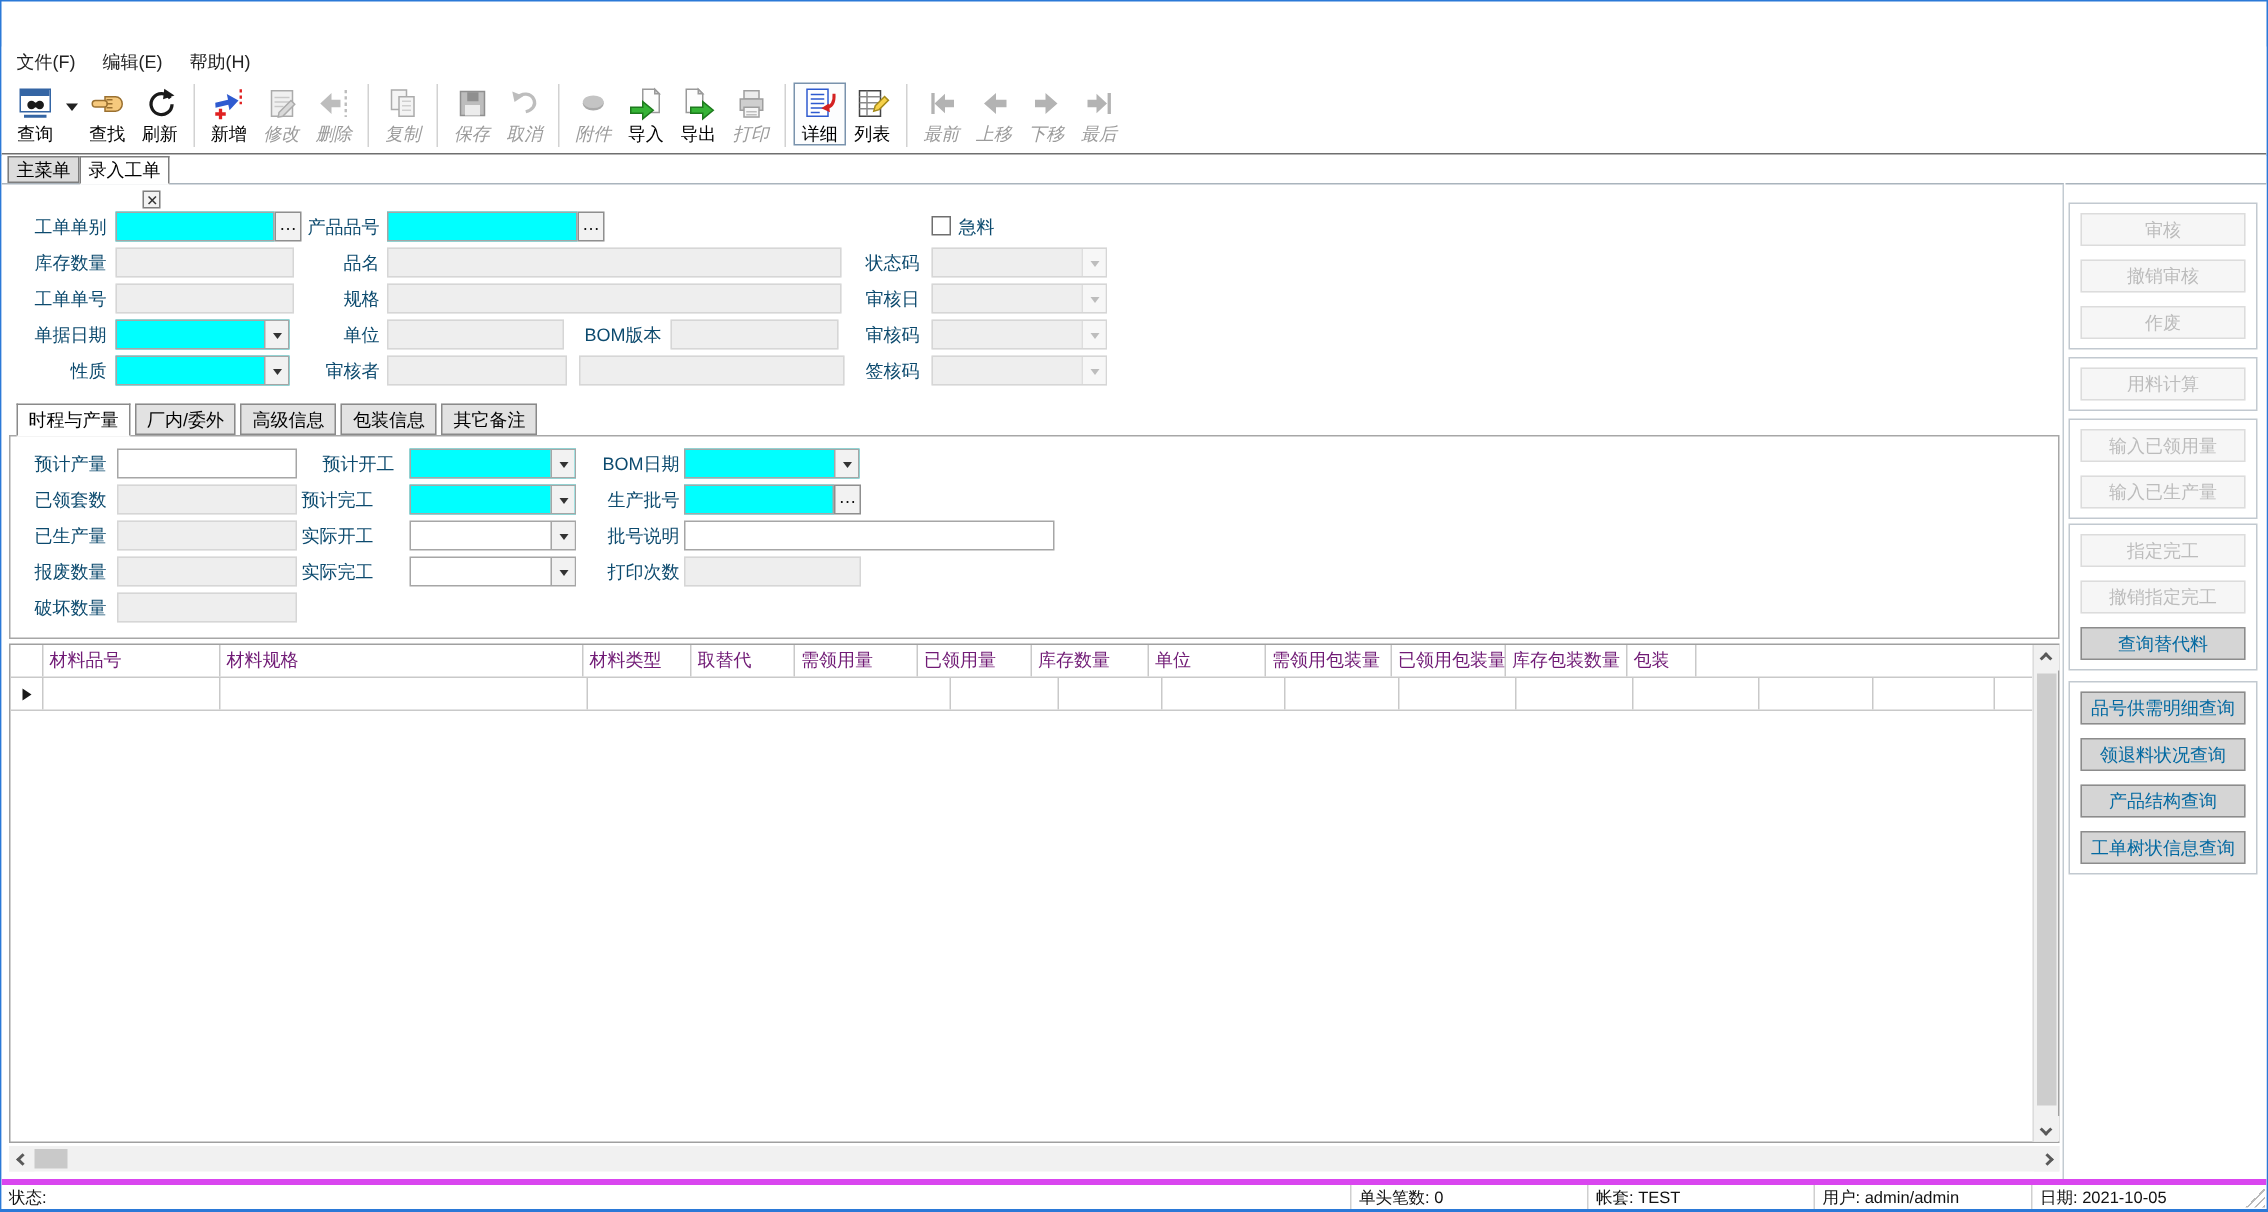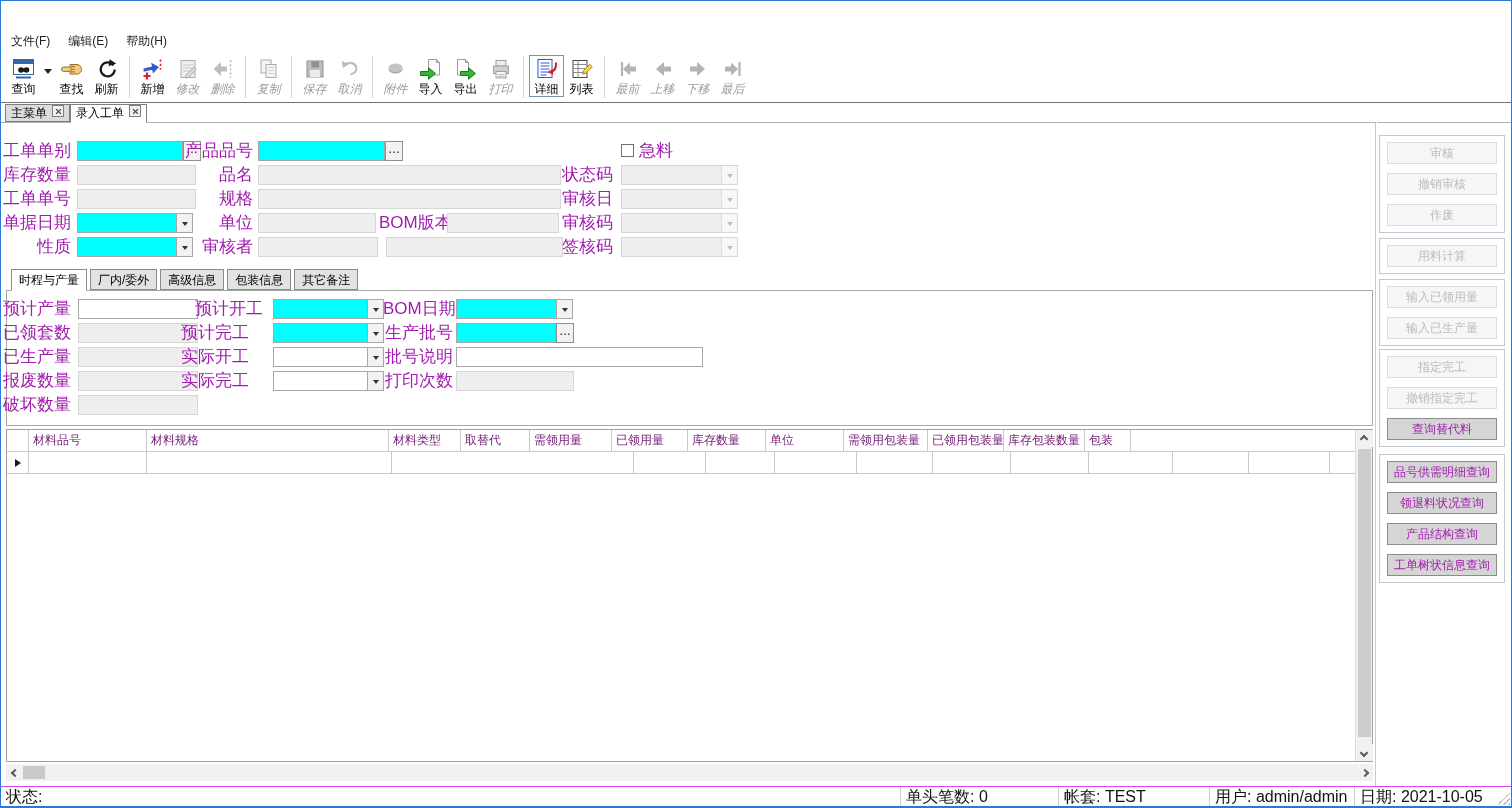--- a/index.html
+++ b/index.html
@@ -27,32 +27,32 @@
   .tb-item .tlabel{font-size:12px;color:#000;white-space:nowrap;line-height:14px;}
   .tb-item.dis .tlabel{color:#9b9b9b;font-style:italic;}
   .tb-item.selected{border:1px solid #7a93ad;background:#fcfdfe;padding-top:1px;}
   .tb-sep{width:1px;height:42px;background:#d2d2d2;margin:1px 5px 0 5px;flex:none;}
   .tb-caret{width:13px;height:24px;display:flex;align-items:center;justify-content:center;margin-top:4px;}
   .tb-caret::after{content:"";border:4px solid transparent;border-top:5px solid #222;margin-top:5px;}
   .ico{width:24px;height:24px;flex:none;}
 
   
   .tabbar{position:absolute;left:0;top:103px;width:100%;height:18px;display:flex;padding-left:4px;background:#fff;}
-  .mtab{display:flex;align-items:flex-start;gap:5px;padding:0 5px;font-size:12px;border:1px solid #7e7e7e;background:#dcdcdc;height:18px;}
+  .mtab{display:flex;align-items:flex-end;gap:5px;padding:0 5px;font-size:12px;border:1px solid #7e7e7e;background:#dcdcdc;height:18px;flex-direction:column;}
   .mtab.active{background:#fff;border-bottom-color:#fff;height:19px;z-index:2;}
   .x-icon{position:relative;width:12px;height:12px;border:1px solid #7e7e7e;background:#f2f2f2;flex:none;}
   .x-icon::before,.x-icon::after{content:"";position:absolute;left:2px;top:5px;width:7px;height:1px;background:#333;}
   .x-icon::before{transform:rotate(45deg);} .x-icon::after{transform:rotate(-45deg);}
 
   
   .main-panel{position:absolute;left:0;top:121px;width:1375px;height:664px;background:#fff;border-top:1px solid #aab4bd;border-right:1px solid #c3cbd2;}
   .side-panel{position:absolute;left:1376px;top:121px;width:136px;height:664px;background:#fff;border-top:1px solid #aab4bd;}
 
   
-  .lbl{position:absolute;font-size:17px;color:#a21caf;text-align:right;line-height:20px;white-space:nowrap;}
+  .lbl{position:absolute;font-size:12px;color:#0c4a6e;text-align:right;line-height:20px;white-space:nowrap;}
   .fld{position:absolute;height:20px;background:#fff;border:1px solid #a6a6a6;}
   .fld.dis{background:#eeeeee;border-color:#d6d6d6;}
   .fld.hl{background:#00ffff;}
   .combo-btn{position:absolute;right:0px;top:0px;width:16px;height:18px;background:#f2f2f2;border-left:1px solid #a6a6a6;display:flex;align-items:center;justify-content:center;}
   .combo-btn::after{content:"";border:3.5px solid transparent;border-top:4.5px solid #333;margin-top:4px;}
   .fld.dis .combo-btn{background:#f7f7f7;border-left-color:#dedede;}
   .fld.dis .combo-btn::after{border-top-color:#bdbdbd;}
   .browse{position:absolute;width:18px;height:20px;background:#f2f2f2;border:1px solid #8f8f8f;font-size:12px;line-height:15px;text-align:center;color:#111;}
   .checkbox{position:absolute;width:13px;height:13px;border:1px solid #6f6f6f;background:#fff;}
 
@@ -77,24 +77,24 @@
   .chev.up{transform:rotate(135deg);} .chev.down{transform:rotate(-45deg);}
   .chev.left{transform:rotate(45deg);} .chev.right{transform:rotate(225deg);}
   .vthumb{width:13px;height:288px;background:#cdcdcd;margin-top:2px;}
   .hscroll{position:absolute;left:5px;top:641px;width:1367px;height:17px;background:#f1f1f1;display:flex;align-items:center;}
   .hthumb{width:22px;height:13px;background:#c9c9c9;}
 
   
   .sgroup{position:absolute;left:2px;width:126px;border:1px solid #c2c9d0;background:#fff;display:flex;flex-direction:column;align-items:center;padding:6px 0;gap:9px;}
   .sbtn{width:110px;height:22px;font-size:12px;display:flex;align-items:center;justify-content:center;white-space:nowrap;}
   .sbtn.dis{background:#f6f6f6;border:1px solid #dcdcdc;color:#bcbcbc;text-align:center;}
-  .sbtn.en{background:#d5d5d5;border:1px solid #8c8c8c;color:#a21caf;}
-
-  
-  .statusbar{position:absolute;left:0;top:785px;width:100%;height:21px;background:#fff;border-top:1px solid #d946ef;display:flex;font-size:16px;color:#111;}
+  .sbtn.en{background:#d5d5d5;border:1px solid #8c8c8c;color:#0369a1;}
+
+  
+  .statusbar{position:absolute;left:0;top:785px;width:100%;height:21px;background:#fff;border-top:4px solid #d946ef;display:flex;font-size:11px;color:#111;}
   .sb-sec{line-height:19px;padding-left:5px;white-space:nowrap;overflow:hidden;}
   .sb-sec + .sb-sec{border-left:1px solid #cfcfcf;}
   .grip{position:absolute;right:1px;bottom:1px;width:13px;height:13px;background:
     linear-gradient(135deg,transparent 50%,#b9b9b9 50%,#b9b9b9 57%,transparent 57%,transparent 71%,#b9b9b9 71%,#b9b9b9 78%,transparent 78%,transparent 92%,#b9b9b9 92%);}
 </style>
 </head>
 <body>
 
 <div class="window">
 

